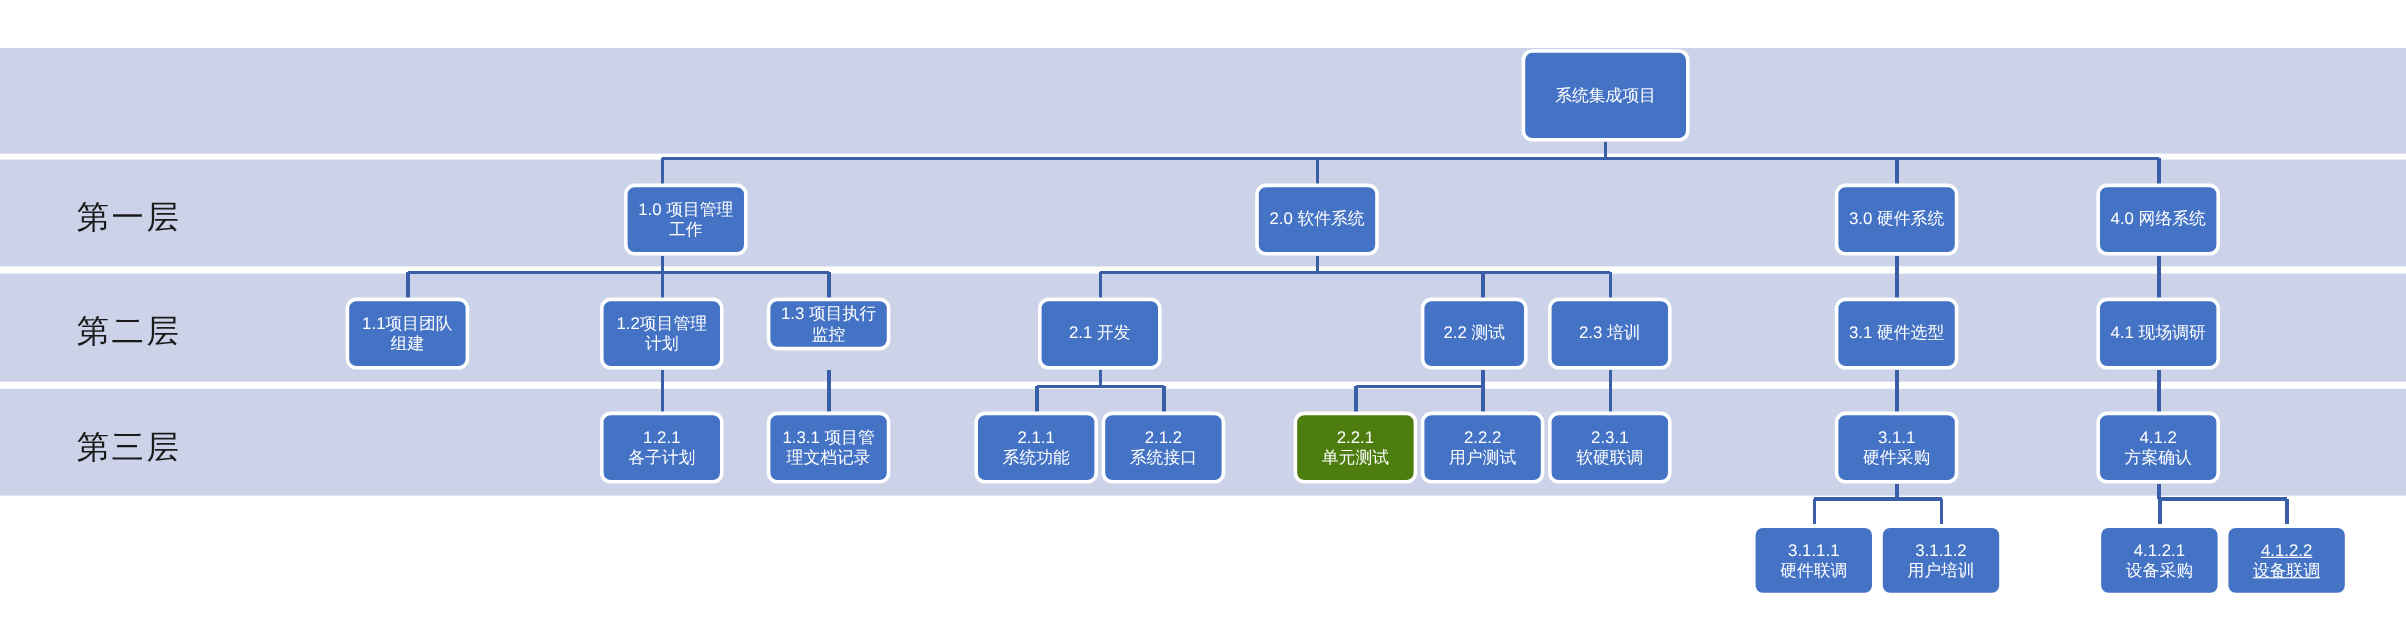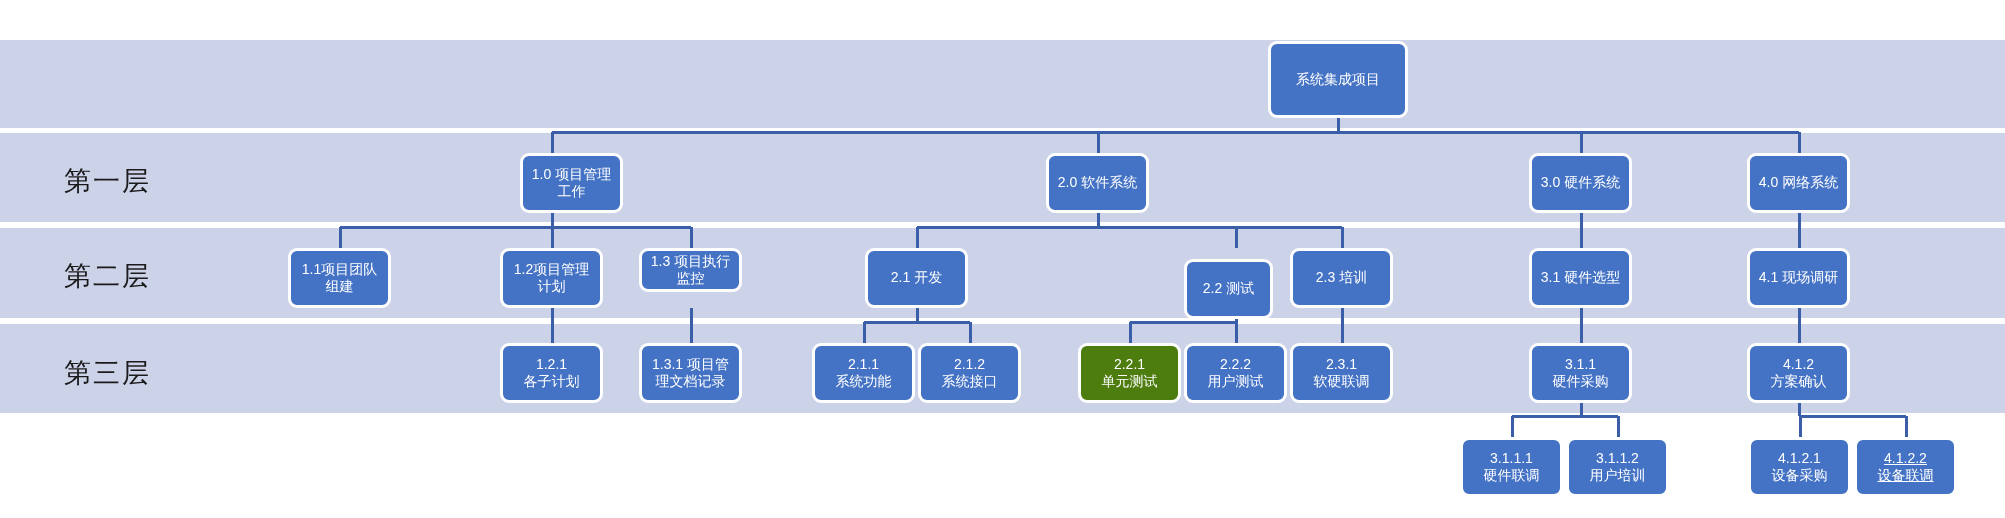--- a/index.html
+++ b/index.html
@@ -104,21 +104,21 @@
         <span class="ln">1.2项目管理</span>
         <span class="ln">计划</span>
       </div>
       <div class="node" style="left: 639px; top: 248px; width: 103px; height: 44px; background: rgb(68, 114, 196); border-color: rgb(255, 255, 255); color: rgb(255, 255, 255);">
         <span class="ln">1.3 项目执行</span>
         <span class="ln">监控</span>
       </div>
       <div class="node" style="left: 865px; top: 248px; width: 103px; height: 60px; background: rgb(68, 114, 196); border-color: rgb(255, 255, 255); color: rgb(255, 255, 255);">
         <span class="ln">2.1 开发</span>
       </div>
-      <div class="node" style="left: 1184px; top: 259px; width: 89px; height: 60px; background: rgb(68, 114, 196); border-color: rgb(255, 255, 255); color: rgb(255, 255, 255);">
+      <div class="node" style="left: 1184px; top: 248px; width: 89px; height: 60px; background: rgb(68, 114, 196); border-color: rgb(255, 255, 255); color: rgb(255, 255, 255);">
         <span class="ln">2.2 测试</span>
       </div>
       <div class="node" style="left: 1290px; top: 248px; width: 103px; height: 60px; background: rgb(68, 114, 196); border-color: rgb(255, 255, 255); color: rgb(255, 255, 255);">
         <span class="ln">2.3 培训</span>
       </div>
       <div class="node" style="left: 1529px; top: 248px; width: 103px; height: 60px; background: rgb(68, 114, 196); border-color: rgb(255, 255, 255); color: rgb(255, 255, 255);">
         <span class="ln">3.1 硬件选型</span>
       </div>
       <div class="node" style="left: 1747px; top: 248px; width: 103px; height: 60px; background: rgb(68, 114, 196); border-color: rgb(255, 255, 255); color: rgb(255, 255, 255);">
         <span class="ln">4.1 现场调研</span>

